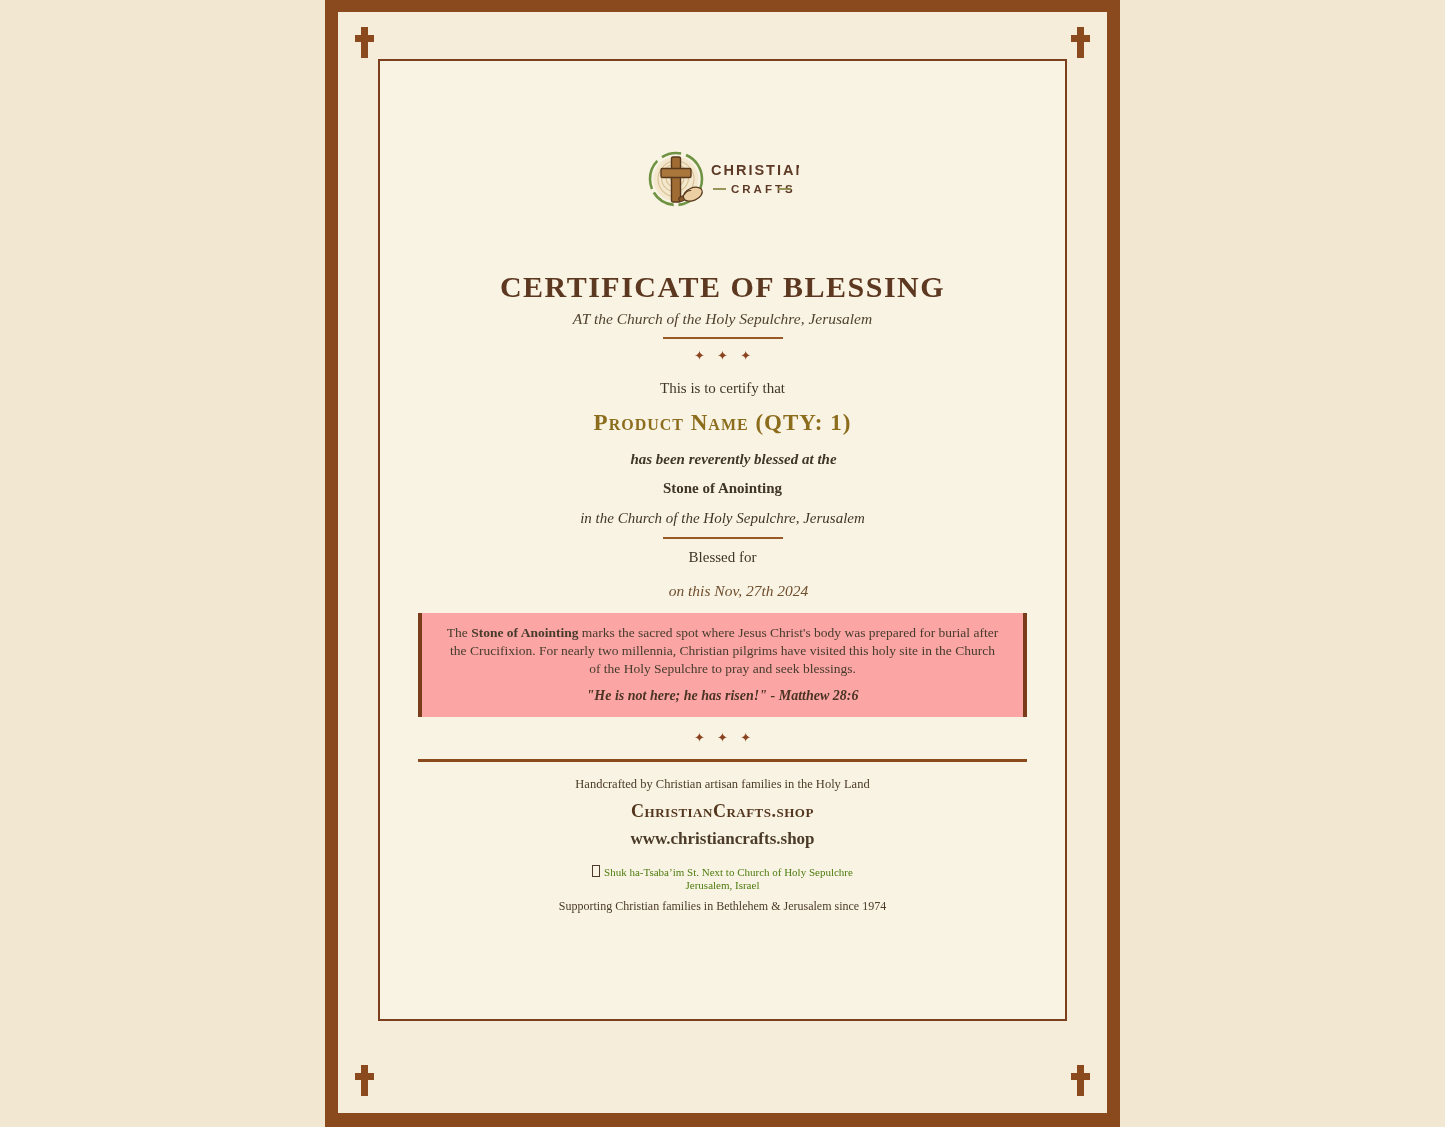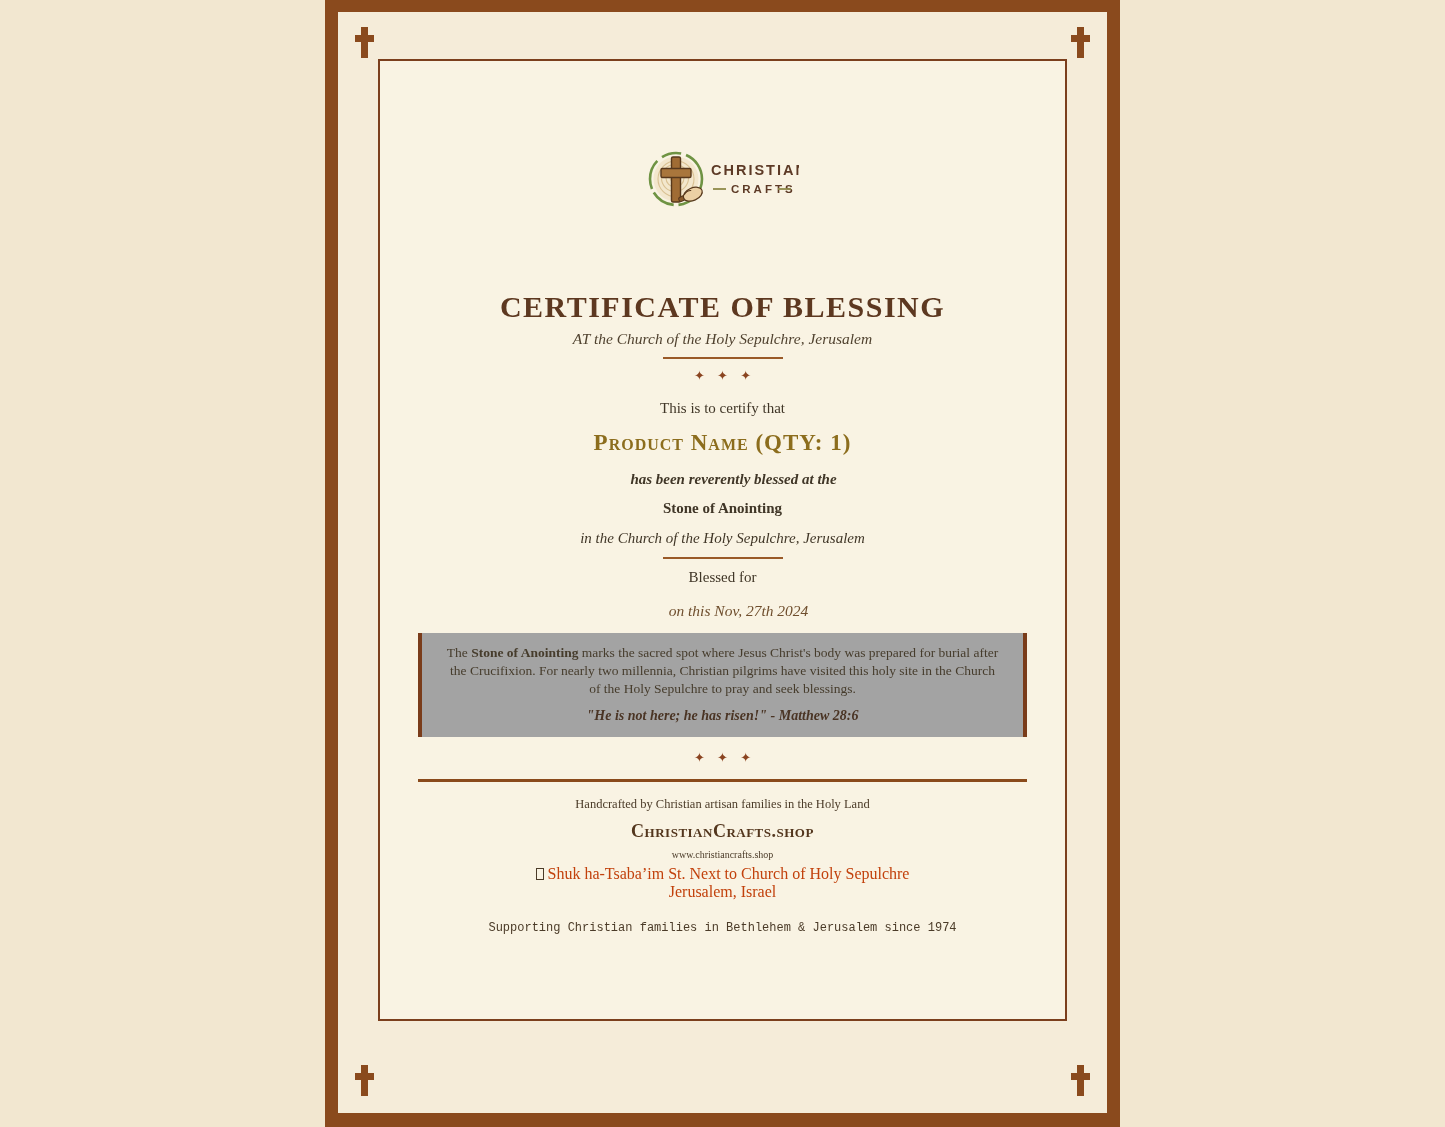--- a/index.html
+++ b/index.html
@@ -32,21 +32,21 @@
     position:absolute;left:40px;top:47px;
     width:689px;height:962px;
     border:2px solid #7b3f1d;
     background:#f9f3e3;
     text-align:center;
   }
   .logo{margin-top:86px;}
   .logo svg{display:inline-block;}
 
   .title{
-    margin-top:76px;
+    margin-top:56px;
     font-size:30px;font-weight:bold;letter-spacing:1.5px;
     color:#5d3820;line-height:1.05;
   }
   .subtitle{
     margin-top:7px;
     font-size:15.5px;font-style:italic;color:#50422f;
   }
   .divider{
     width:120px;height:0;margin:9px auto 0;
     border-top:2px solid #9a5a28;
@@ -69,43 +69,43 @@
   .recipient{
     margin-top:13px;
     font-size:21px;font-weight:bold;letter-spacing:1.5px;
     font-variant:small-caps;color:#5b3a22;line-height:1.1;
   }
   .date-line{margin-top:16px;font-size:15.5px;font-style:italic;color:#6f4e2d;margin-left:32px;}
 
   .info-box{
     box-sizing:border-box;
     margin:13px 38px 0;
-    background:#a3a3a3;
+    background:#fca5a5;
     border-left:4px solid #7a3c1a;border-right:4px solid #7a3c1a;
     padding:11px 22px 12px;
   }
   .info-box p{margin:0;font-size:13.5px;line-height:1.32;color:#463c2c;}
   .info-box .quote{margin-top:9px;font-size:14px;font-weight:bold;font-style:italic;color:#4a3424;}
 
   .ornament.lower{margin-top:13px;}
   .rule{height:3px;background:#8a4a1b;margin:13px 38px 0;}
 
   .handcrafted{margin-top:15px;font-size:12.5px;color:#4b3b28;}
   .brand{
     margin-top:9px;
     font-size:18px;font-weight:bold;letter-spacing:0.5px;
     font-variant:small-caps;color:#53361d;line-height:1.15;
   }
-  .website{margin-top:7px;font-size:10px;font-weight:normal;color:#4b3b28;}
-  .address{margin-top:5px;font-size:16px;color:#c2410c;line-height:1.18;}
+  .website{margin-top:7px;font-size:17px;font-weight:bold;color:#4b3b28;}
+  .address{margin-top:16px;font-size:11px;color:#4d7c0f;line-height:1.18;}
   .tofu{
     display:inline-block;width:6px;height:10px;
     border:1px solid #4b3b28;margin-right:4px;vertical-align:-1px;
   }
-  .supporting{margin-top:19px;font-size:12px;color:#4b3b28;font-family:Liberation Mono, monospace;}
+  .supporting{margin-top:7px;font-size:12px;color:#4b3b28;}
   .social{margin-top:9px;font-size:12px;color:#4b3b28;}
   .social span{margin:0 8px;}
 </style>
 </head>
 <body>
 
 <div class="outer-frame">
   <div class="cross tl"></div>
   <div class="cross tr"></div>
   <div class="cross bl"></div>

